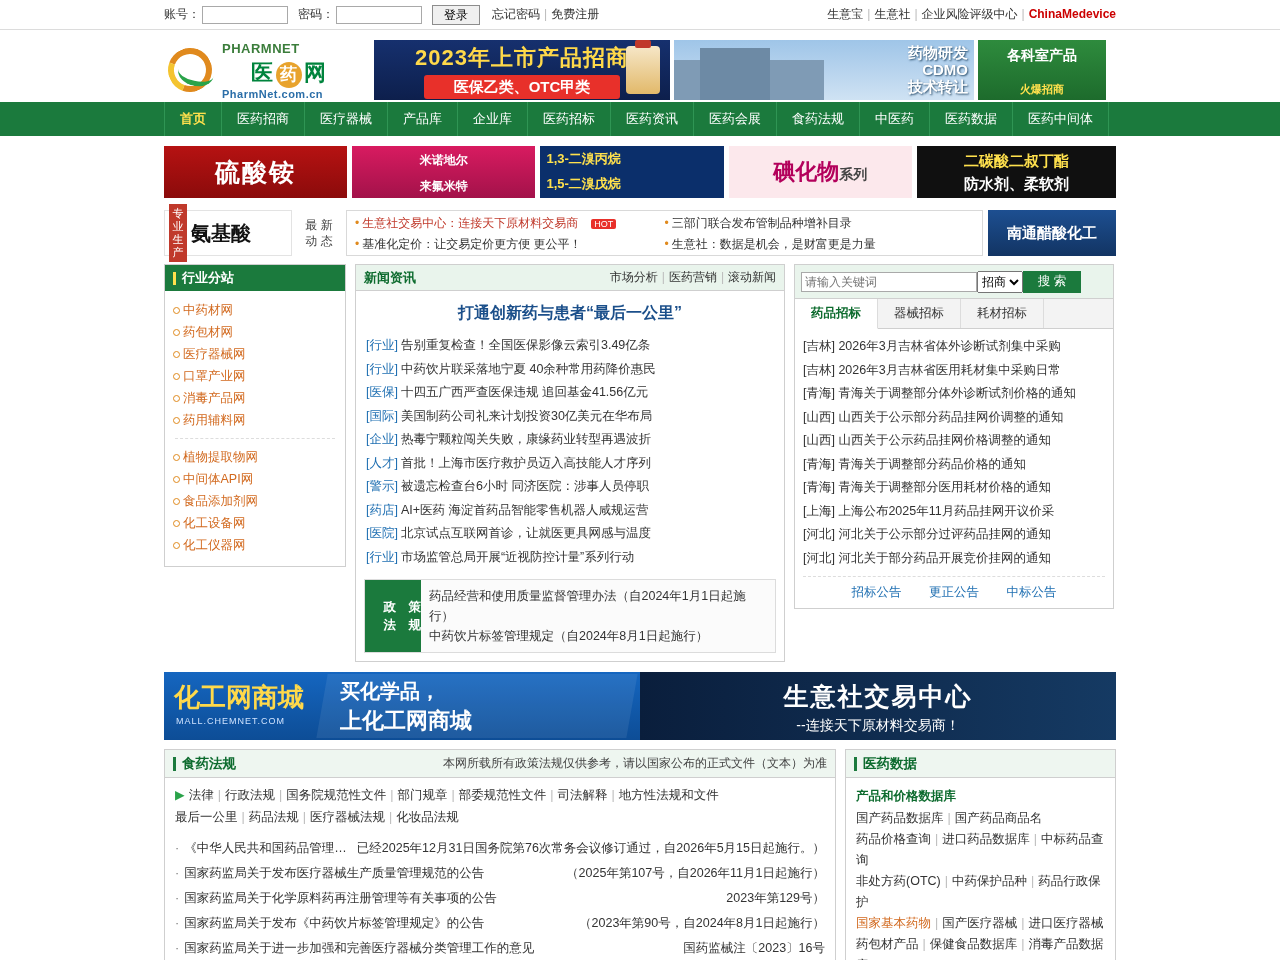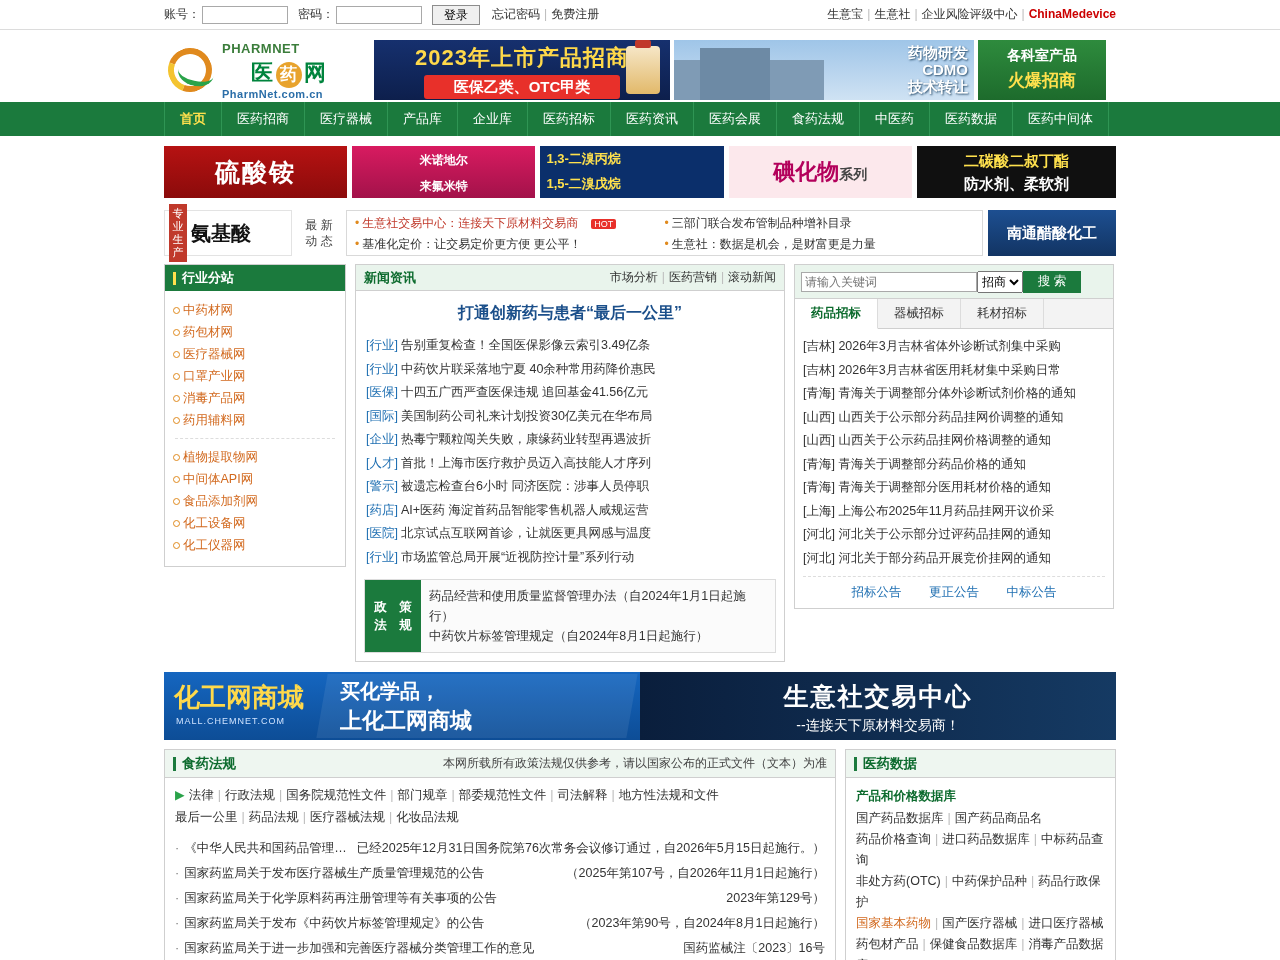--- a/index.html
+++ b/index.html
@@ -85,21 +85,21 @@
     background:linear-gradient(180deg,#9fc5e8,#cfe2f3);
   }
   .ad2 .bldg { position:absolute; left:0; bottom:0; width:150px; height:40px; background:#7f9bb5; }
   .ad2 .bldg2 { position:absolute; left:26px; bottom:0; width:70px; height:52px; background:#6d8aa5; }
   .ad2 .txt { position:absolute; right:6px; top:4px; color:#fff; font-weight:bold; text-align:right; line-height:17px; font-size:15px; text-shadow:1px 1px 2px #274c6b;}
   .ad3 {
     width:128px; height:60px; background:linear-gradient(180deg,#2e8b3d,#1d6b2c);
     position:relative; color:#fff; text-align:center;
   }
   .ad3 .l1 { font-size:14px; font-weight:bold; padding-top:7px; }
-  .ad3 .l2 { font-size:17px; font-weight:bold; color:#ffe14d; margin-top:4px; }
+  .ad3 .l2 { font-size:11px; font-weight:bold; color:#ffe14d; margin-top:17px; }
 
   
   .navwrap { width:100%; background:#1b7a3d; height:34px; }
   .nav { width:952px; margin:0 auto; height:34px; display:flex; align-items:center; }
   .nav a {
     color:#fff; font-size:13px; padding:0 15px; line-height:34px;
     border-right:1px solid #2f9554; display:block;
   }
   .nav a:first-child { border-left:1px solid #2f9554; }
   .nav a.home { color:#ffe14d; font-weight:bold; }
@@ -170,21 +170,21 @@
   .feature {
     text-align:center; font-size:16px; font-weight:bold; color:#1b4f8a;
     padding:12px 0 10px;
   }
   .news-list { padding:0 10px 4px; }
   .news-list .row { line-height:23.5px; font-size:12.5px; white-space:nowrap; overflow:hidden;}
   .news-list .cat { color:#1f6fb2; margin-right:3px; }
   .policy { margin:6px 8px 8px; border:1px solid #dcdcdc; display:flex; }
   .policy .ph {
     width:56px; background:#1b7a3d; color:#fff; font-size:12.5px; font-weight:bold;
-    display:flex; flex-direction:column; align-items:center; justify-content:center; line-height:18px;
+    display:flex; flex-direction:column; align-items:flex-end; justify-content:center; line-height:18px;
   }
   .policy .pb { flex:1; padding:6px 8px; background:#fbfbfb; }
   .policy .pb div { font-size:12.5px; line-height:20px; }
 
   
   .search-bar {
     height:34px; background:#e9f4ec; border-bottom:1px solid #cfcfcf;
     display:flex; align-items:center; padding:0 6px; gap:0;
   }
   .search-bar input {

